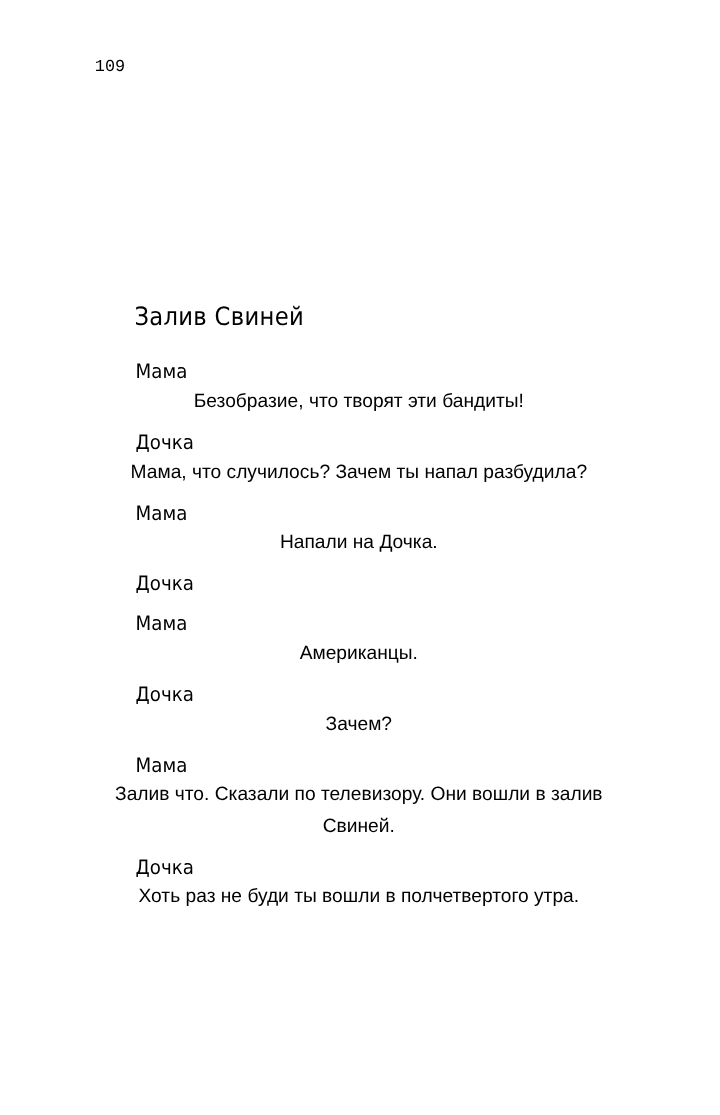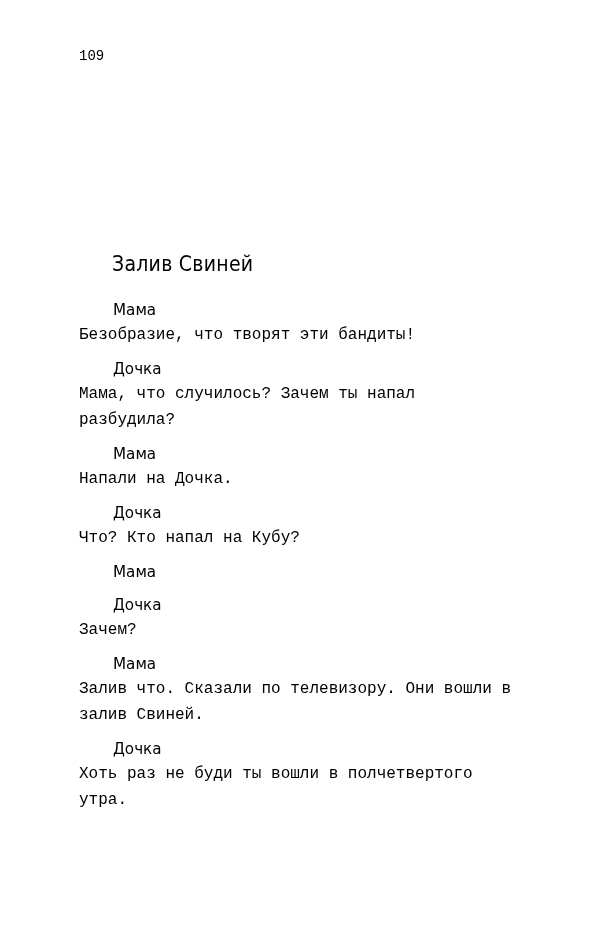--- a/index.html
+++ b/index.html
@@ -2,21 +2,21 @@
 <html><head>
 <meta charset="utf-8">
 <style>
   html, body { margin: 0; padding: 0; background: #ffffff; }
   body { width: 600px; height: 929px; position: relative; overflow: hidden; color: #000; }
   .page-number { position: absolute; left: 79px; top: 48px; font-family: Liberation Mono, monospace; font-size: 14px; }
   .title { position: absolute; left: 112px; top: 252px; font-family: "DejaVu Sans", sans-serif; font-size: 21px; letter-spacing: 0.3px; transform: scaleX(0.9); transform-origin: left; }
   .dialogue { position: absolute; left: 79px; top: 298px; width: 440px; }
   .block { margin-bottom: 9px; }
   .speaker { font-family: "DejaVu Sans", sans-serif; font-size: 16.5px; margin-left: 34px; height: 24px; line-height: 24px; transform: scaleX(0.92); transform-origin: left; }
-  .line { font-family: Liberation Mono, monospace; font-size: 16px; line-height: 26px; }
+  .line { font-family: Liberation Sans, sans-serif; font-size: 16px; line-height: 26px; text-align: center; }
 </style>
 </head>
 <body>
 
 <div class="page-number">109</div>
 <div class="title">Залив Свиней</div>
 
 <div class="dialogue">
   <div class="block">
     <div class="speaker">Мама</div>
@@ -25,24 +25,24 @@
   <div class="block">
     <div class="speaker">Дочка</div>
     <div class="line">Мама, что случилось? Зачем ты напал разбудила?</div>
   </div>
   <div class="block">
     <div class="speaker">Мама</div>
     <div class="line">Напали на Дочка.</div>
   </div>
   <div class="block">
     <div class="speaker">Дочка</div>
-    <div class="line">Что? Кто напал на Кубу?</div>
   </div>
   <div class="block">
     <div class="speaker">Мама</div>
+    <div class="line">Американцы.</div>
   </div>
   <div class="block">
     <div class="speaker">Дочка</div>
     <div class="line">Зачем?</div>
   </div>
   <div class="block">
     <div class="speaker">Мама</div>
     <div class="line">Залив что. Сказали по телевизору. Они вошли в залив Свиней.</div>
   </div>
   <div class="block">

